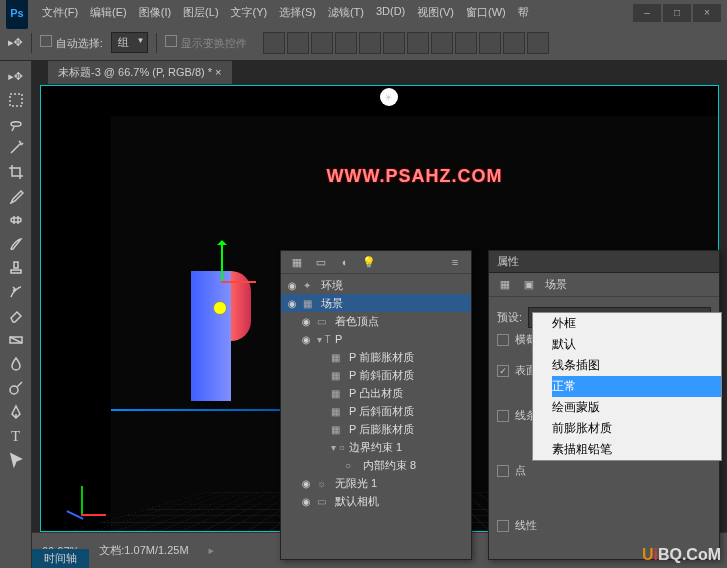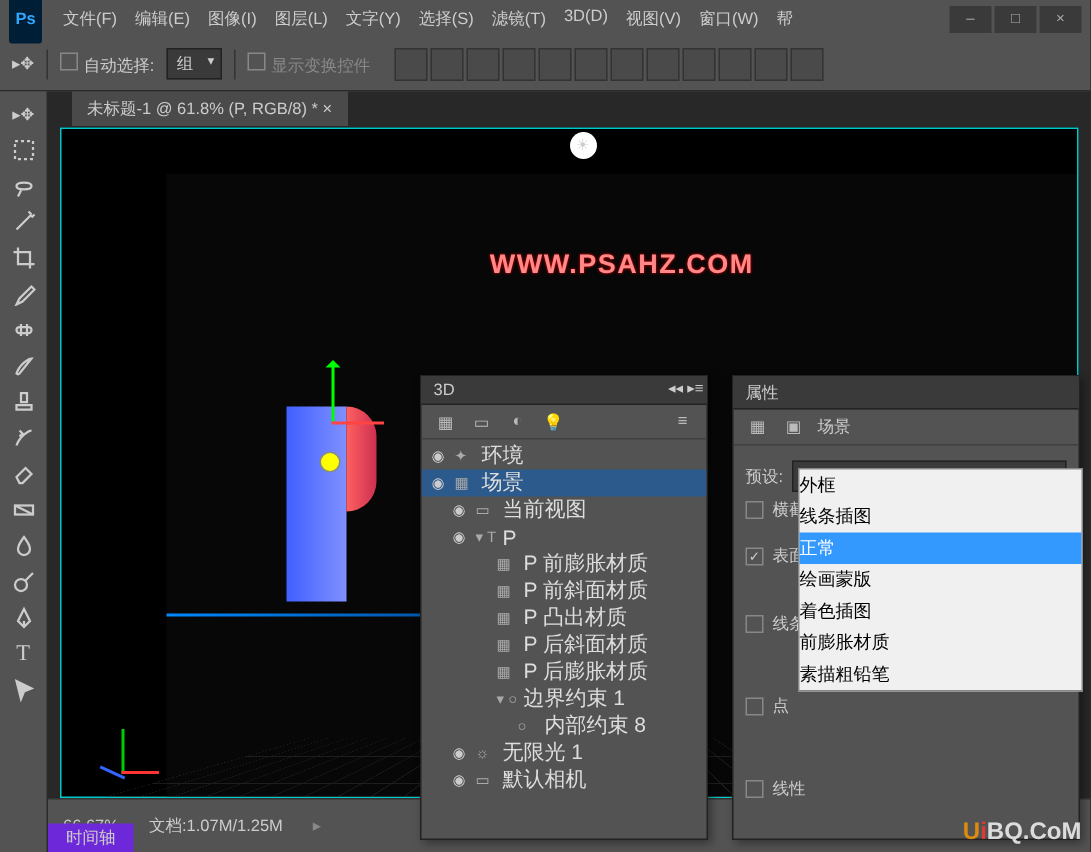--- a/index.html
+++ b/index.html
@@ -44,31 +44,31 @@
 .panel-3d { top: 250px; left: 280px; width: 192px; height: 310px; }
 .panel-header { background: #3a3a3a; padding: 3px 8px; display: flex; align-items: center; font-size: 11px; border-bottom: 1px solid #222; position: relative; }
 .panel-header .pclose { position: absolute; right: 2px; top: 2px; font-size: 10px; }
 .panel-toolbar { display: flex; gap: 8px; padding: 4px 8px; border-bottom: 1px solid #404040; align-items: center; }
 .panel-toolbar .pt-icon { width: 16px; height: 14px; color: #bbb; display: flex; align-items: center; justify-content: center; font-size: 11px; }
 .tree { padding: 2px 0; overflow: hidden; }
 .tree-row { display: flex; align-items: center; height: 18px; padding: 0 4px; gap: 4px; cursor: pointer; }
 .tree-row.selected { background: #2d5a8c; }
 .tree-row .eye { width: 14px; text-align: center; font-size: 10px; }
 .tree-row .ticon { width: 14px; font-size: 10px; color: #aaa; }
-.tree-row .lbl { font-size: 14px; color: #ddd; }
+.tree-row .lbl { font-size: 11px; color: #ddd; }
 .indent-1 { padding-left: 18px; }
 .indent-2 { padding-left: 32px; }
 .indent-3 { padding-left: 46px; }
 .panel-props { top: 250px; left: 488px; width: 232px; height: 310px; }
 .prop-body { padding: 6px 8px; }
 .prop-row { display: flex; align-items: center; gap: 6px; margin: 4px 0; font-size: 11px; }
 .prop-select { background: #3a3a3a; border: 1px solid #222; padding: 2px 6px; flex: 1; }
 .checkbox-sm { width: 12px; height: 12px; border: 1px solid #888; display: inline-flex; align-items: center; justify-content: center; font-size: 9px; color: #ccc; }
 .dropdown { position: absolute; top: 312px; left: 532px; width: 190px; background: #f0f0f0; color: #000; border: 1px solid #888; z-index: 100; }
-.dd-item { padding: 2px 0; font-size: 12px; cursor: pointer; }
+.dd-item { padding: 2px 0; font-size: 12px; cursor: pointer; margin-left: 19px; }
 .dd-item.highlighted { background: #3399ff; color: #fff; }
 .watermark-corner { position: absolute; bottom: 4px; right: 6px; font-size: 16px; font-weight: bold; color: #fff; opacity: 0.8; letter-spacing: 0; }
 .watermark-corner .u { color: #f90; }
 </style>
 </head>
 <body>
 
 <div class="titlebar">
   <div class="ps-logo">Ps</div>
   <div class="menu">
@@ -193,21 +193,21 @@
       </div>
     <div class="tool" style="font-size:15px;font-family:serif">T</div>
     <div class="tool">
         <svg>
           <path d="M3 2l3 12 2-5 5-2z" fill="#ccc"></path>
         </svg>
       </div>
   </div>
 
   <div class="canvas-area">
-    <div class="doc-tab">未标题-1 @ 61.8% (P, RGB/8) * ×</div>
+    <div class="doc-tab">未标题-3 @ 66.7% (P, RGB/8) * ×</div>
     <div class="canvas-frame">
       <div class="cursor-dot">☀</div>
       <div class="canvas-inner">
         <div class="watermark">WWW.PSAHZ.COM</div>
         <div class="grid-floor"></div>
         <div class="blue-line"></div>
       </div>
       <div class="letter-p">
         <div class="p-body"></div>
         <div class="p-side"></div>
@@ -219,29 +219,25 @@
         <div class="ay"></div>
           <div class="ax"></div>
           <div class="az"></div>
       </div>
     </div>
     <div class="status-bar">
       <span>66.67%</span>
       <span>文档:1.07M/1.25M</span>
       <span style="color:#888">▸</span>
     </div>
-    <div style="position:absolute;bottom:0;left:0;padding:2px 12px;background:#6d28d9" class="tab-btn">时间轴</div>
+    <div style="position:absolute;bottom:0;left:0;padding:2px 12px;background:#0c4a6e" class="tab-btn">时间轴</div>
   </div>
 </div>
 
 <div class="panel panel-3d">
-  <div class="panel-header">
-    <span>3D</span>
-    <span class="pclose">◂◂ ▸≡</span>
-  </div>
   <div class="panel-toolbar">
     <span class="pt-icon">▦</span>
     <span class="pt-icon">▭</span>
     <span class="pt-icon">◐</span>
     <span class="pt-icon">💡</span>
     <span style="margin-left:auto" class="pt-icon">≡</span>
   </div>
   <div class="tree" id="tree3d">
       <div class="tree-row ">
         <span class="eye">◉</span>
@@ -249,21 +245,21 @@
         <span class="lbl">环境</span>
       </div>
       <div class="tree-row selected ">
         <span class="eye">◉</span>
         <span class="ticon">▦</span>
         <span class="lbl">场景</span>
       </div>
       <div class="tree-row indent-1">
         <span class="eye">◉</span>
         <span class="ticon">▭</span>
-        <span class="lbl">当前视图</span>
+        <span class="lbl">着色顶点</span>
       </div>
       <div class="tree-row indent-1">
         <span class="eye">◉</span>
         <span class="ticon">▾ T</span>
         <span class="lbl">P</span>
       </div>
       <div class="tree-row indent-2">
         <span class="eye"></span>
         <span class="ticon">▦</span>
         <span class="lbl">P 前膨胀材质</span>
@@ -343,23 +339,23 @@
     </div>
     <div class="prop-row" style="margin-top:40px">
       <span class="checkbox-sm"></span>
       <span>线性</span>
     </div>
   </div>
 </div>
 
 <div class="dropdown" id="dropdown">
     <div class="dd-item">外框</div>
+    <div class="dd-item">默认</div>
     <div class="dd-item">线条插图</div>
     <div class="dd-item highlighted">正常</div>
     <div class="dd-item">绘画蒙版</div>
-    <div class="dd-item">着色插图</div>
     <div class="dd-item">前膨胀材质</div>
     <div class="dd-item">素描粗铅笔</div>
   </div>
 
 <div class="watermark-corner">
   <span class="u">U</span><span style="color:#f33">i</span><span>BQ.CoM</span>
 </div>
 
 </body></html>

